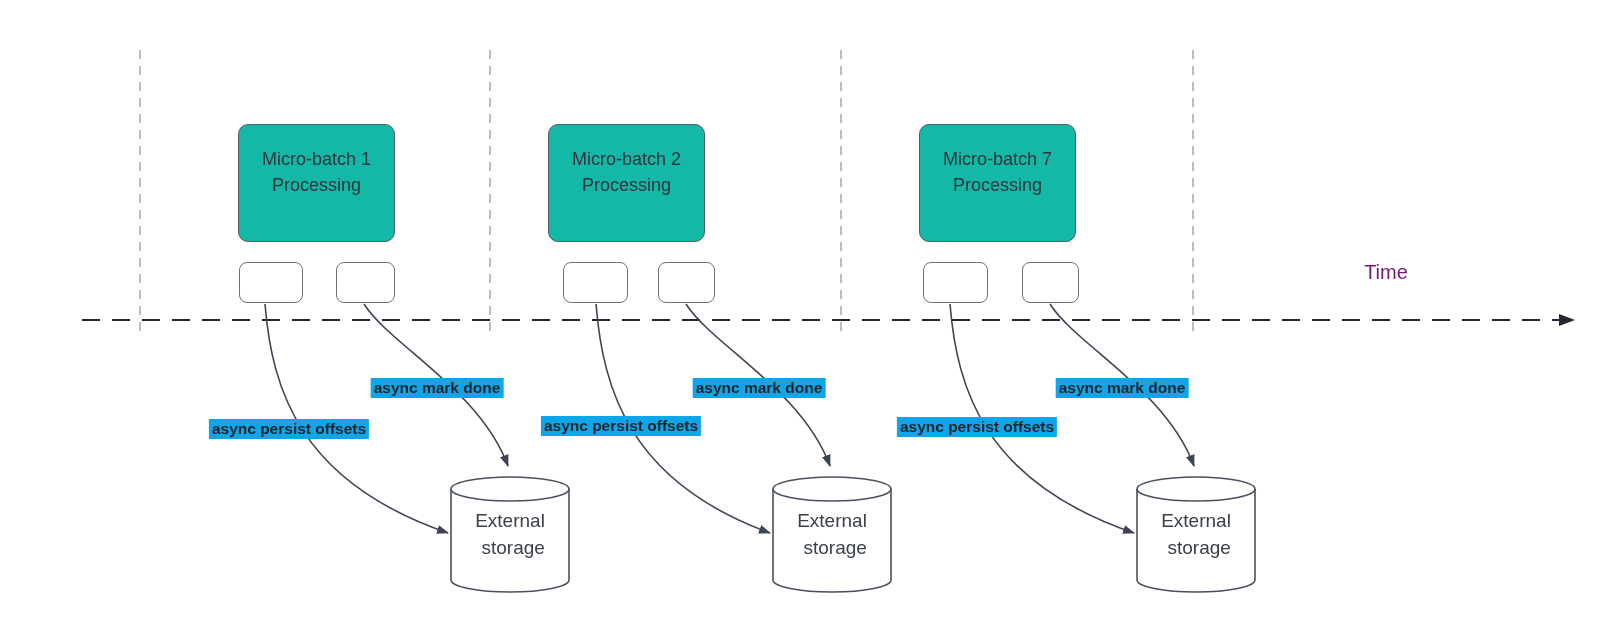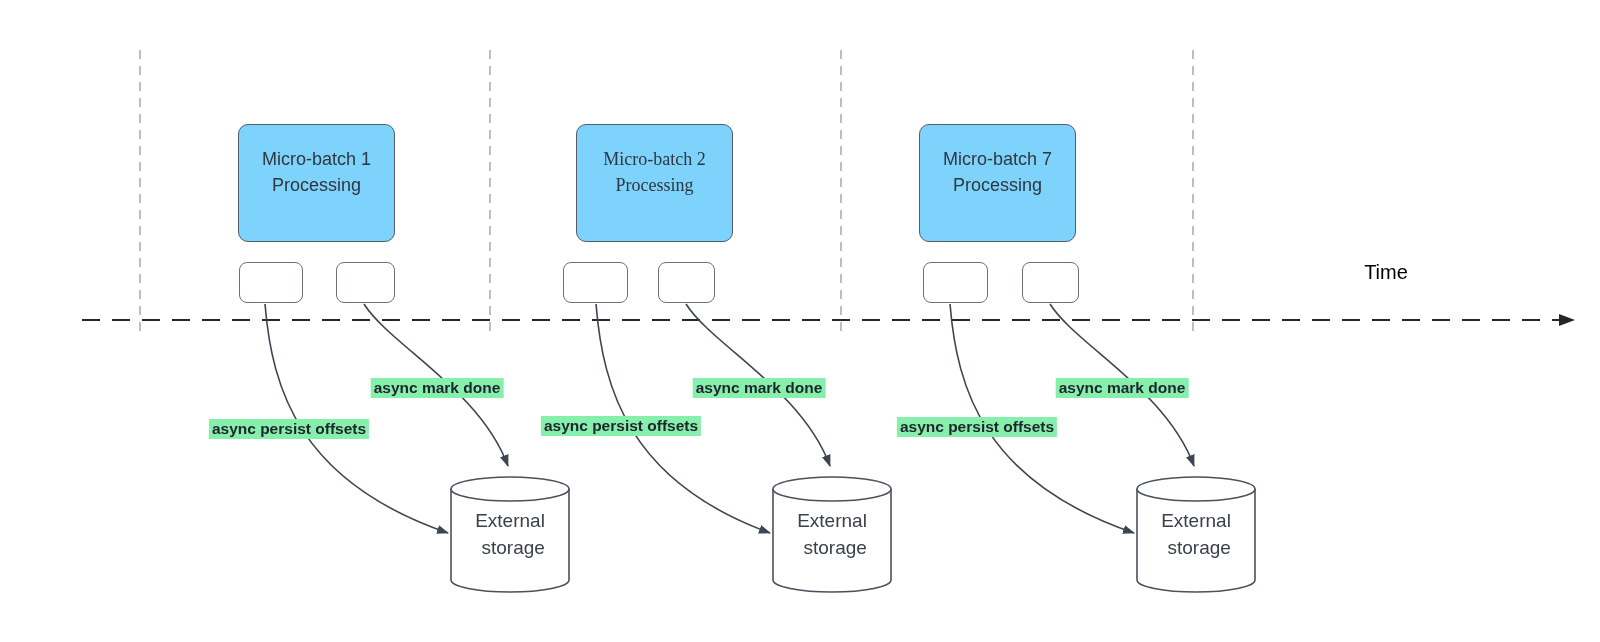--- a/index.html
+++ b/index.html
@@ -20,21 +20,21 @@
     left: 0; top: 0;
     width: 1600px;
     height: 642px;
   }
   .proc-box {
     position: absolute;
     width: 157px;
     height: 118px;
     border: 1.6px solid #565d66;
     border-radius: 10px;
-    background: #7dd3fc;
+    background: #14b8a6;
     box-sizing: border-box;
     display: flex;
     flex-direction: column;
     align-items: center;
     justify-content: center;
     padding-bottom: 22px;
     top: 124px;
   }
   .proc-box .line {
     font-size: 18px;
@@ -50,38 +50,38 @@
     background: #ffffff;
     box-sizing: border-box;
     top: 262px;
   }
   .flow-label {
     position: absolute;
     transform: translate(-50%, -50%);
     font-size: 15.5px;
     font-weight: bold;
     color: #1f242b;
-    background: #86efac;
+    background: #0ea5e9;
     padding: 1px 3px;
     white-space: nowrap;
   }
   .storage-label {
     position: absolute;
     transform: translate(-50%, 0);
     text-align: right;
     font-size: 19px;
     line-height: 27px;
     color: #3a4149;
     white-space: nowrap;
   }
   .time-label {
     position: absolute;
     transform: translate(-50%, -50%);
     font-size: 20px;
-    color: #000000;
+    color: #701a75;
     white-space: nowrap;
   }
 </style>
 </head>
 <body>
 
 <div id="canvas">
 
   <svg id="wires" viewBox="0 0 1600 642" xmlns="http://www.w3.org/2000/svg">
     <defs>
@@ -133,21 +133,21 @@
   </div>
   <div class="task-box" style="left:239px;width:64px;"></div>
   <div class="task-box" style="left:336px;width:59px;"></div>
   <div class="flow-label" style="left:289px;top:429px;">async persist offsets</div>
   <div class="flow-label" style="left:437px;top:388px;">async mark done</div>
   <div class="storage-label" style="left:510px;top:507px;">
     <div>External</div>
     <div>storage</div>
   </div>
 
-  <div class="proc-box" style="left:576px;font-family:Liberation Serif, serif;">
+  <div class="proc-box" style="left:548px;">
     <span class="line">Micro-batch 2</span>
     <span class="line">Processing</span>
   </div>
   <div class="task-box" style="left:563px;width:65px;"></div>
   <div class="task-box" style="left:658px;width:57px;"></div>
   <div class="flow-label" style="left:621px;top:426px;">async persist offsets</div>
   <div class="flow-label" style="left:759px;top:388px;">async mark done</div>
   <div class="storage-label" style="left:832px;top:507px;">
     <div>External</div>
     <div>storage</div>

